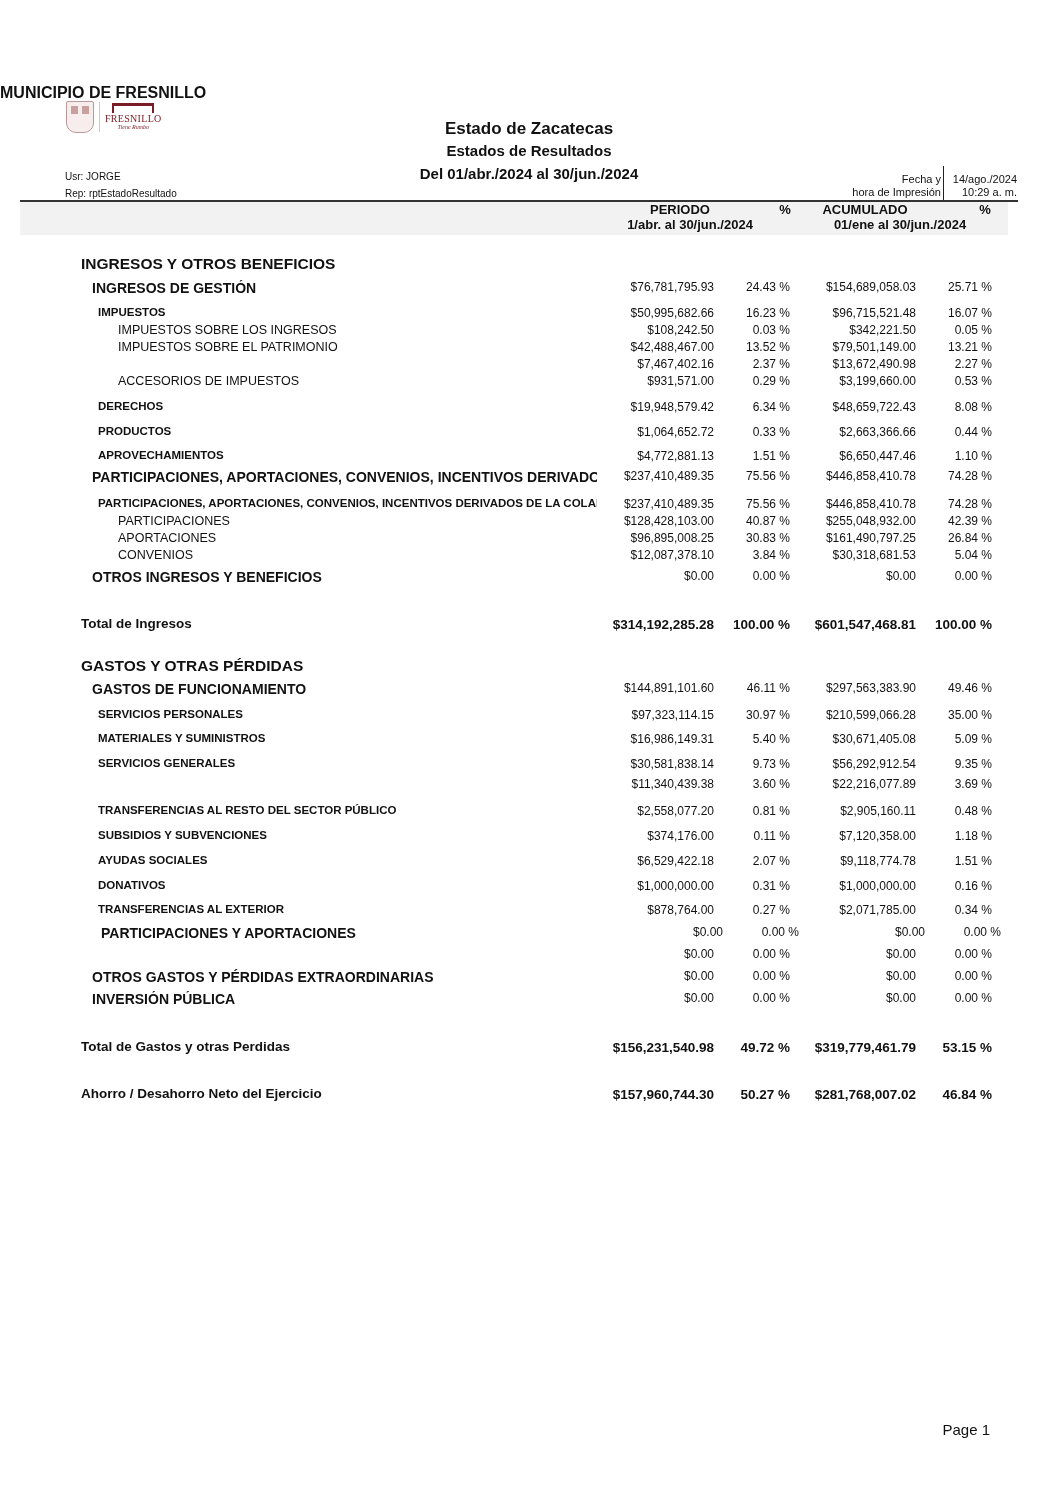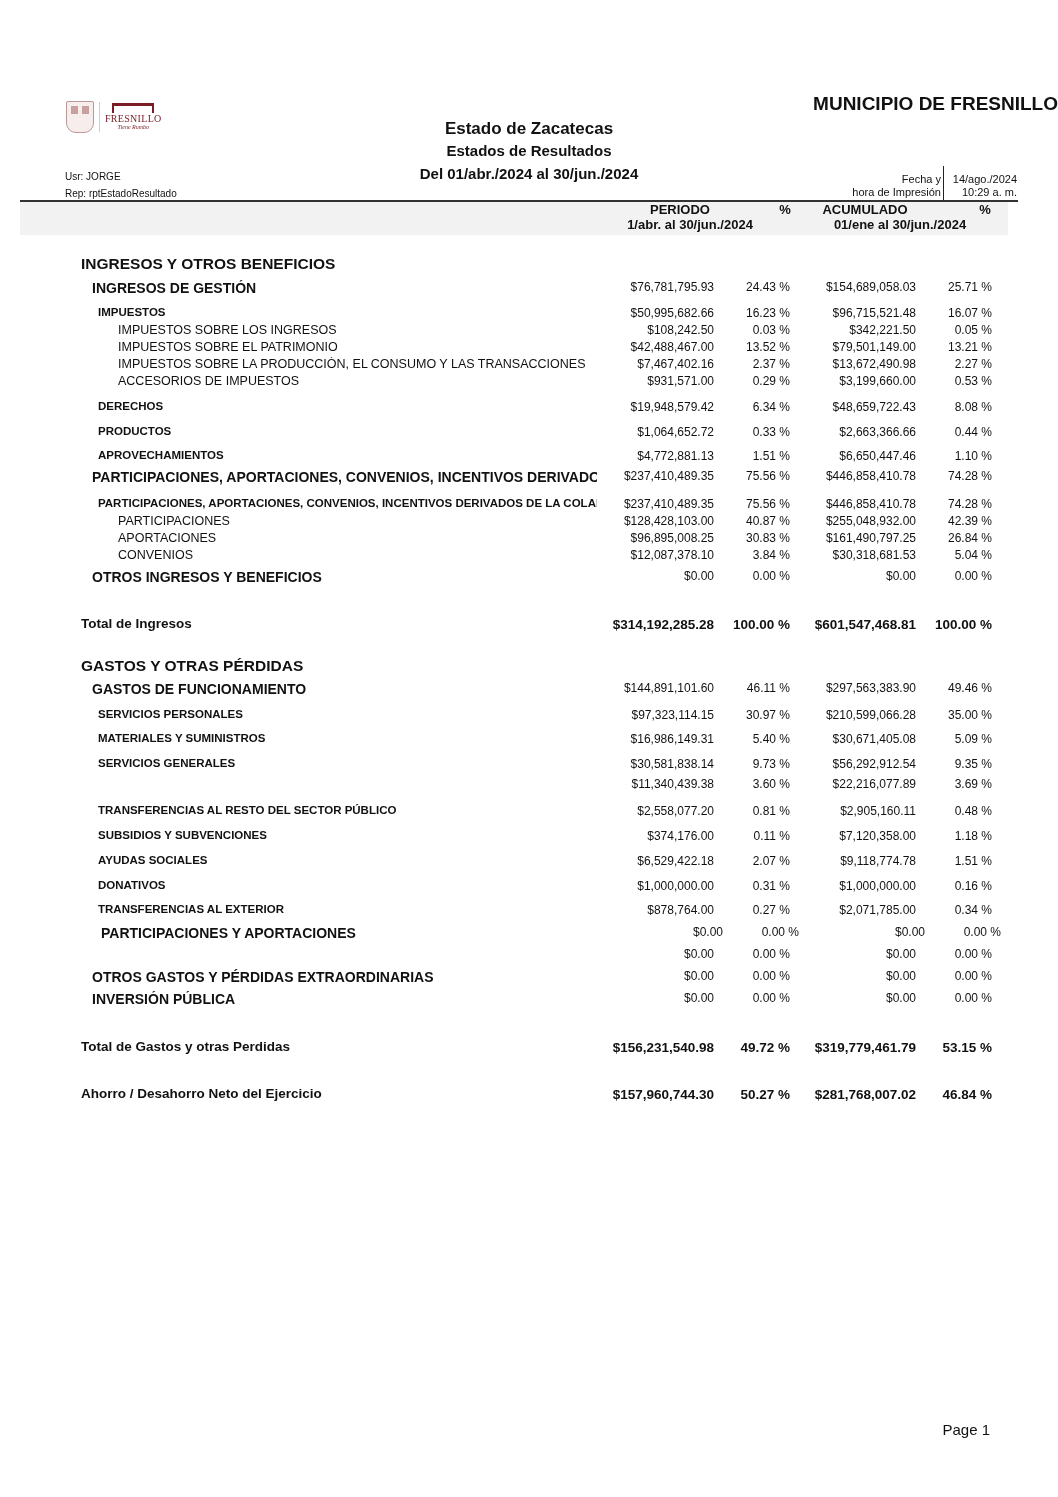--- a/index.html
+++ b/index.html
@@ -8,21 +8,21 @@
   .logo { left:66px; top:100px; width:96px; height:34px; display:flex; align-items:center; }
   .logo .shield { width:26px; height:30px; border:1px solid #b99; border-radius:2px 2px 10px 10px; position:relative; background:#f7eded; }
   .logo .shield::before { content:""; position:absolute; left:4px; top:4px; width:7px; height:8px; background:#c9a0a0; }
   .logo .shield::after { content:""; position:absolute; right:4px; top:4px; width:7px; height:8px; background:#c9a0a0; }
   .logo .sep { width:1px; height:30px; background:#ccc; margin:0 5px; }
   .logo .brand { display:flex; flex-direction:column; align-items:center; color:#7a1c26; }
   .logo .bldg { width:42px; height:10px; border-top:3px solid #7a1c26; border-left:2px solid #7a1c26; border-right:2px solid #7a1c26; box-sizing:border-box; }
   .logo .name { font-family:"Liberation Serif", serif; font-size:10px; letter-spacing:0.3px; line-height:11px; }
   .logo .tag { font-family:"Liberation Serif", serif; font-style:italic; font-size:6px; line-height:7px; }
 
-  .title1 { left:0; width:1058px; top:93px; text-align:right; font-size:19px; font-weight:bold; }
+  .title1 { left:0; width:1058px; top:84px; text-align:left; font-size:16px; font-weight:bold; }
   .title2 { left:0; width:1058px; top:119px; text-align:center; font-size:17px; font-weight:bold; }
   .title3 { left:0; width:1058px; top:142px; text-align:center; font-size:15px; font-weight:bold; }
   .title4 { left:0; width:1058px; top:165px; text-align:center; font-size:15px; font-weight:bold; }
 
   .usr { left:65px; top:171px; font-size:10px; }
   .rep { left:65px; top:188px; font-size:10px; }
   .fecha-l { right:117px; top:173px; font-size:11px; text-align:right; line-height:13px; }
   .fecha-r { left:947px; top:173px; font-size:11px; text-align:right; line-height:13px; width:70px; }
   .vline { left:943px; top:166px; width:1px; height:35px; background:#222; }
   .hrule { left:20px; top:200px; width:998px; height:2px; background:#333; }
@@ -113,21 +113,20 @@
       <span class="p2 num" style="top: 0px;">0.05 %</span>
     </div>
     <div class="row" style="top: 340px;">
       <span class="lbl l3">IMPUESTOS SOBRE EL PATRIMONIO</span>
       <span class="v1 num" style="top: 0px;">$42,488,467.00</span>
       <span class="p1 num" style="top: 0px;">13.52 %</span>
       <span class="v2 num" style="top: 0px;">$79,501,149.00</span>
       <span class="p2 num" style="top: 0px;">13.21 %</span>
     </div>
     <div class="row" style="top: 357px;">
-      <span class="lbl l3">IMPUESTOS SOBRE LA PRODUCCIÓN, EL CONSUMO Y LAS TRANSACCIONES</span>
       <span class="v1 num" style="top: 0px;">$7,467,402.16</span>
       <span class="p1 num" style="top: 0px;">2.37 %</span>
       <span class="v2 num" style="top: 0px;">$13,672,490.98</span>
       <span class="p2 num" style="top: 0px;">2.27 %</span>
     </div>
     <div class="row" style="top: 374px;">
       <span class="lbl l3">ACCESORIOS DE IMPUESTOS</span>
       <span class="v1 num" style="top: 0px;">$931,571.00</span>
       <span class="p1 num" style="top: 0px;">0.29 %</span>
       <span class="v2 num" style="top: 0px;">$3,199,660.00</span>

